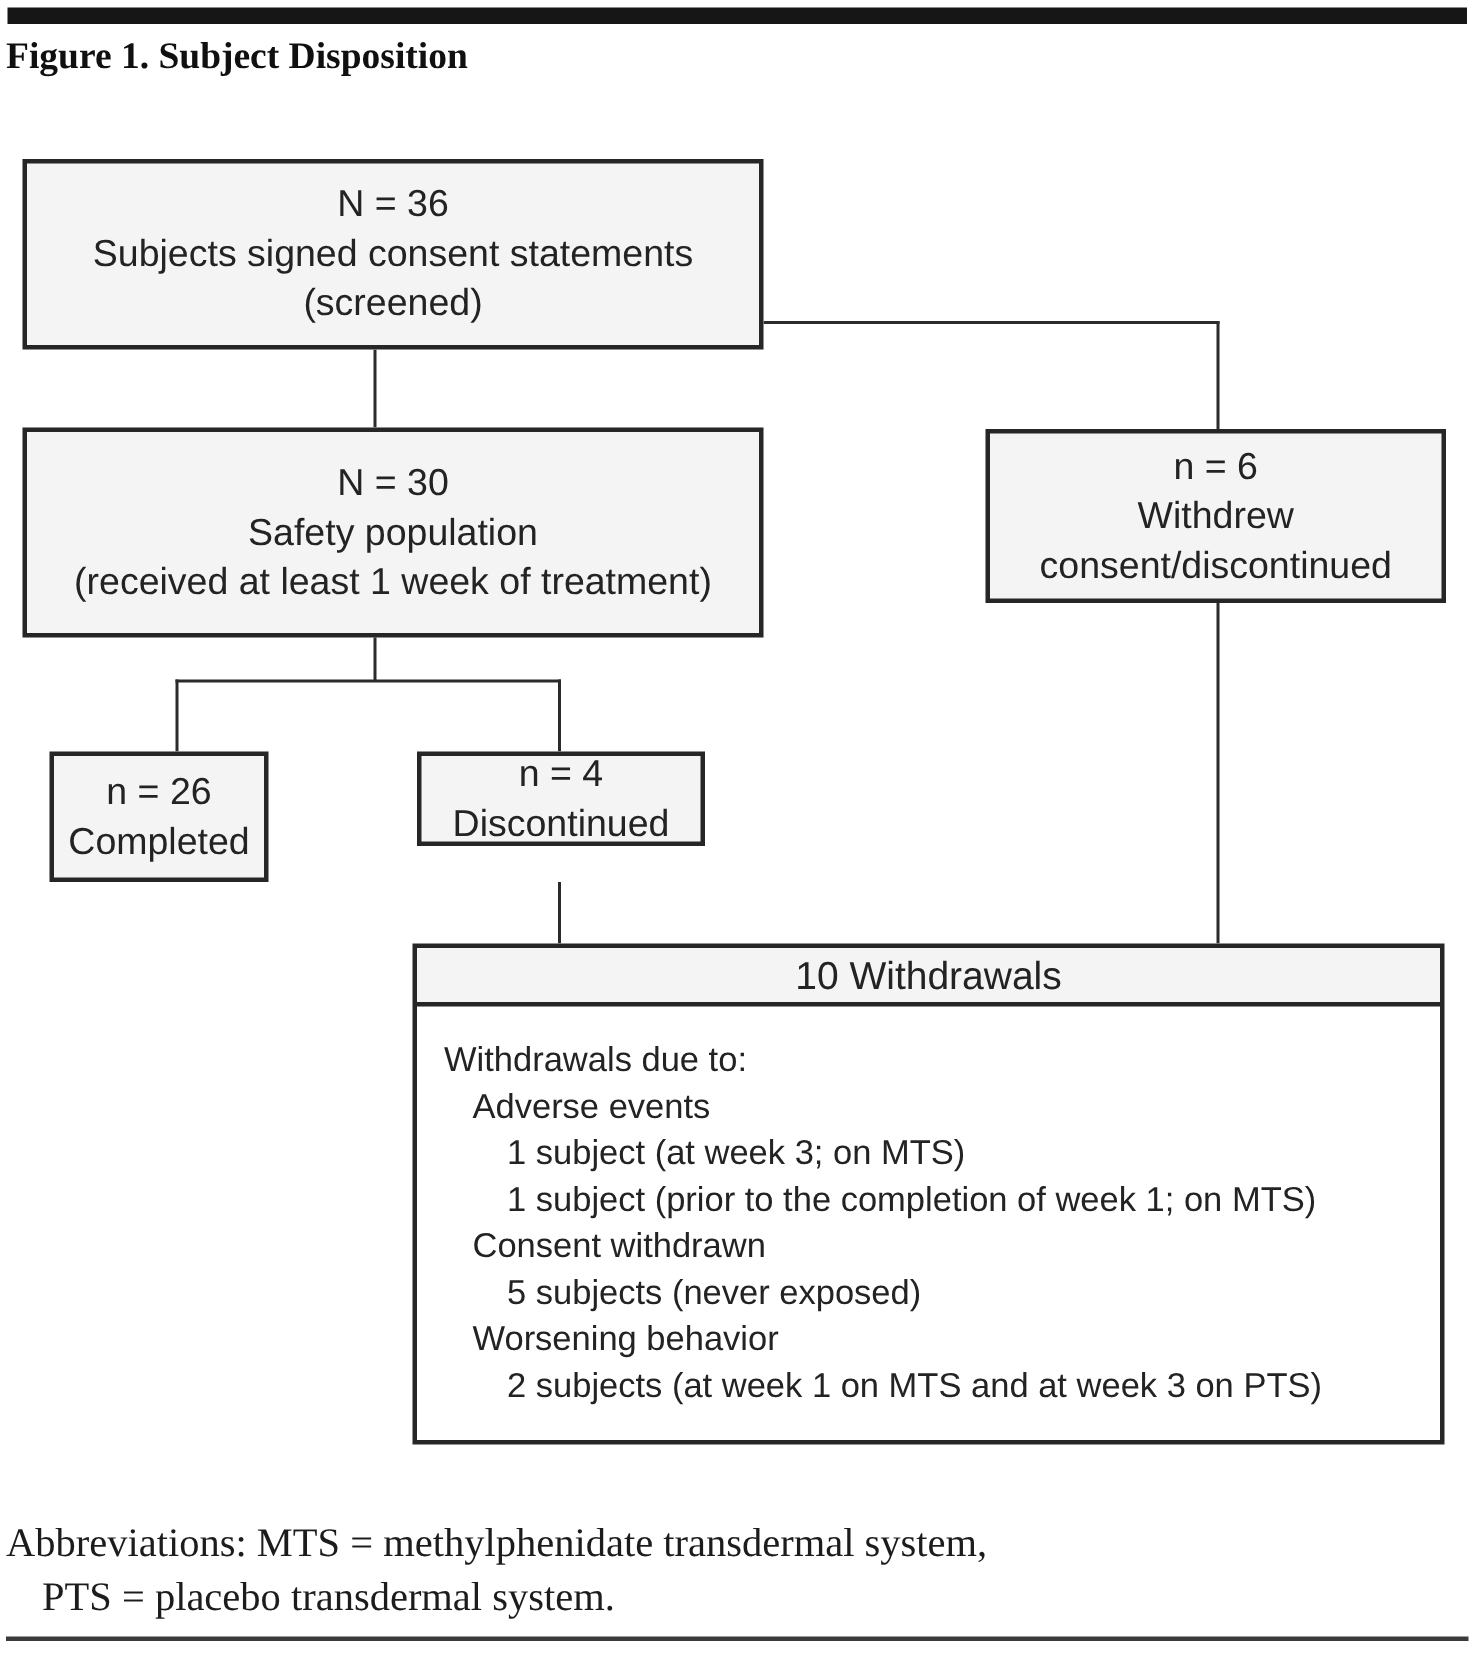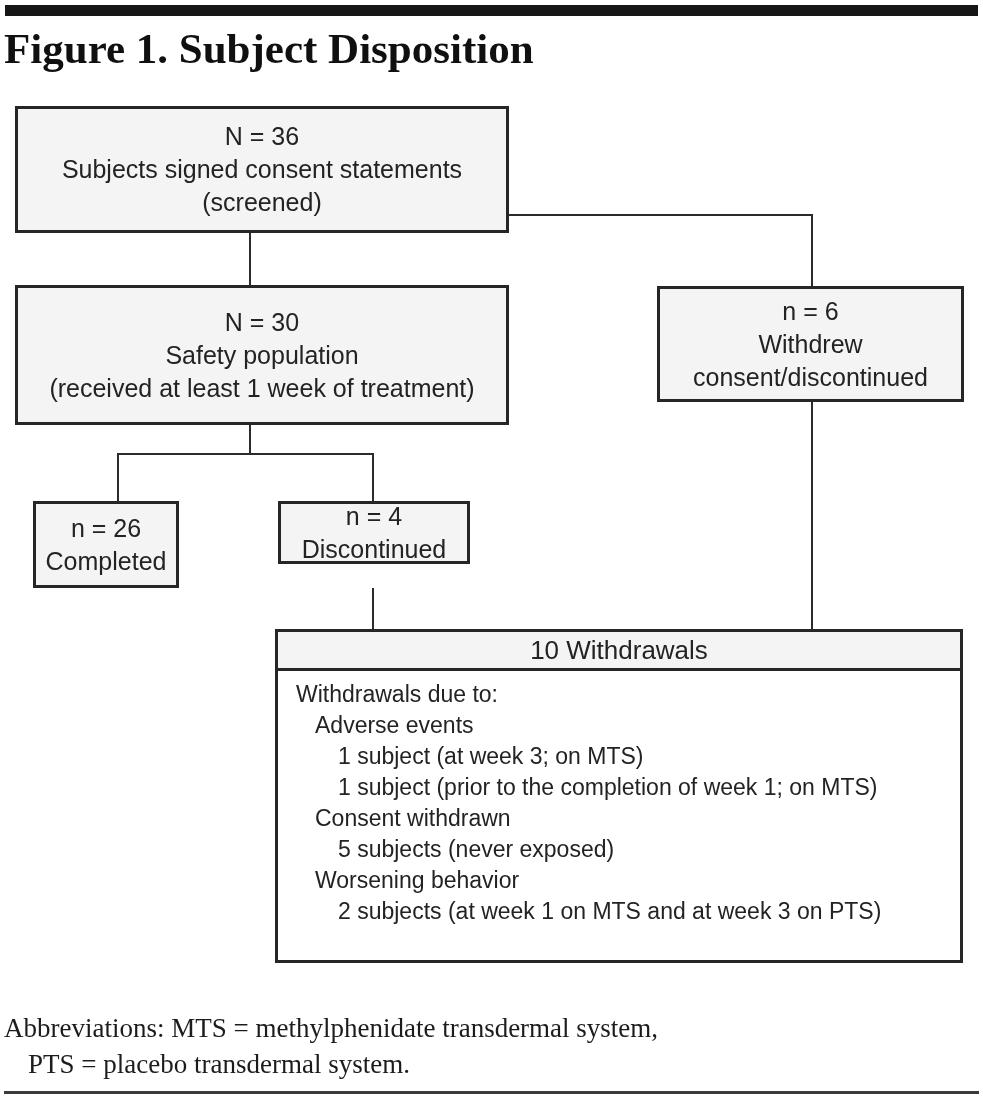--- a/index.html
+++ b/index.html
@@ -11,21 +11,21 @@
     color:#232323;
     overflow:hidden;
   }
   .topbar {
     position:absolute; left:5px; top:5px; width:973px; height:11px;
     background:#161616;
   }
   .fig-title {
     position:absolute; left:4px; top:24px; width:900px;
     font-family:"Liberation Serif", serif;
-    font-weight:bold; font-size:43px; color:#101010;
+    font-weight:bold; font-size:25px; color:#101010;
     letter-spacing:0px; white-space:nowrap;
   }
   .box {
     position:absolute; box-sizing:border-box;
     background:#f4f4f4; border:3px solid #262626;
     display:flex; flex-direction:column;
     justify-content:center; align-items:center;
     text-align:left;
     font-size:25px; line-height:33px; color:#232323;
   }
@@ -41,21 +41,21 @@
   #box-withdrawals  {
     position:absolute; left:275px; top:629px; width:688px; height:334px;
     box-sizing:border-box; background:#ffffff; border:3px solid #262626;
   }
   #wd-header {
     box-sizing:border-box; width:100%; height:39px;
     background:#f4f4f4; border-bottom:3px solid #262626;
     display:flex; justify-content:center; align-items:center;
     font-size:26px; color:#232323;
   }
-  #wd-body { padding:8px 0 0 18px; }
+  #wd-body { padding:20px 0 0 18px; }
   .wline { font-size:23px; line-height:31px; white-space:nowrap; color:#232323; }
   .ind0 { padding-left:0px; }
   .ind1 { padding-left:19px; }
   .ind2 { padding-left:42px; }
   .footnote {
     position:absolute; left:4px; top:1010px; width:960px;
     font-family:"Liberation Serif", serif;
     font-size:27px; line-height:36px; color:#1c1c1c;
   }
   .footnote .fl2 { padding-left:24px; }

